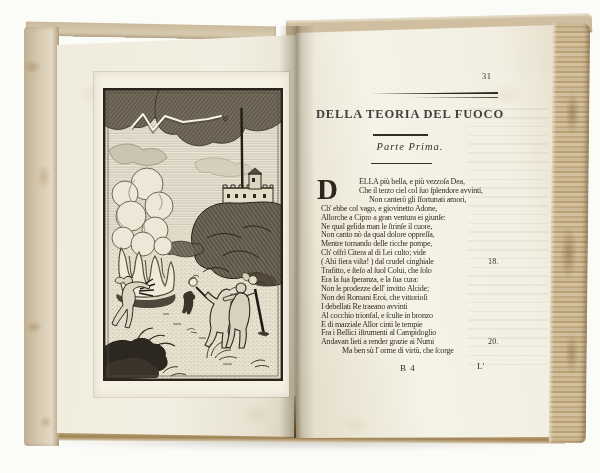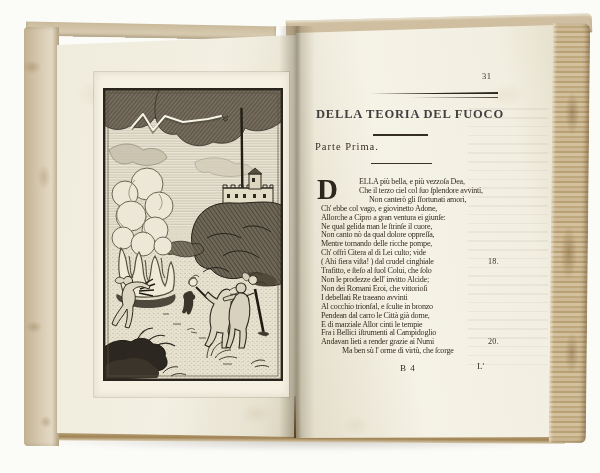--- a/index.html
+++ b/index.html
@@ -110,22 +110,22 @@
   }
   .title{
     position:absolute;left:315px;top:107px;width:190px;
     text-align:center;font-weight:bold;font-size:12.5px;letter-spacing:.8px;
     color:#404040;white-space:nowrap;
   }
   .rule-title{
     position:absolute;left:373px;top:134px;width:55px;height:1.6px;background:#352e24;
   }
   .parte{
-    position:absolute;left:315px;top:141px;width:190px;text-align:left;
-    font-size:10.5px;letter-spacing:1px;color:#362f25;
+    position:absolute;left:315px;top:141px;width:190px;text-align:center;
+    font-style:italic;font-size:10.5px;letter-spacing:1px;color:#362f25;
   }
   .rule-parte{
     position:absolute;left:371px;top:163px;width:61px;height:1.3px;background:#3a3328;
   }
   .poem{
     position:absolute;left:321px;top:175px;width:202px;
     font-size:8.1px;line-height:8.9px;letter-spacing:-0.25px;color:#372f25;
   }
   .poem .dropcap{
     position:absolute;left:-4px;top:2px;
@@ -311,25 +311,25 @@
       <div class="pline ind-cap"><span>Che il terzo ciel col ſuo ſplendore avvinti,</span></div>
       <div class="pline ind-deep"><span>Non canterò gli ſfortunati amori,</span></div>
       <div class="pline"><span>Ch' ebbe col vago, e giovinetto Adone,</span></div>
       <div class="pline"><span>Allorche a Cipro a gran ventura ei giunſe:</span></div>
       <div class="pline"><span>Ne qual gelida man le ſtrinſe il cuore,</span></div>
       <div class="pline"><span>Non canto nò da qual dolore oppreſſa,</span></div>
       <div class="pline"><span>Mentre tornando delle ricche pompe,</span></div>
       <div class="pline"><span>Ch' offrì Citera al di Lei culto; vide</span></div>
       <div class="pline"><span>( Ahi fiera viſta! ) dal crudel cinghiale</span><span class="mnum">18.</span></div>
       <div class="pline"><span>Trafitto, e ſteſo al ſuol Colui, che ſolo</span></div>
+      <div class="pline"><span>Era la ſua ſperanza, e la ſua cura:</span></div>
       <div class="pline"><span>Non le prodezze dell' invitto Alcide;</span></div>
       <div class="pline"><span>Non dei Romani Eroi, che vittorioſi</span></div>
       <div class="pline"><span>I debellati Re traeano avvinti</span></div>
       <div class="pline"><span>Al cocchio trionfal, e ſculte in bronzo</span></div>
-      <div class="pline"><span>Pendean dal carro le Città già dome,</span></div>
       <div class="pline"><span>E di marziale Allor cinti le tempie</span></div>
       <div class="pline"><span>Fra i Bellici iſtrumenti al Campidoglio</span></div>
       <div class="pline"><span>Andavan lieti a render grazie ai Numi</span><span class="mnum">20.</span></div>
       <div class="pline ind-small"><span>Ma ben sù l' orme di virtù, che ſcorge</span></div>
     </div>
 
   <div class="sig">B 4</div>
   <div class="catchword">L'</div>
 
 </div>

